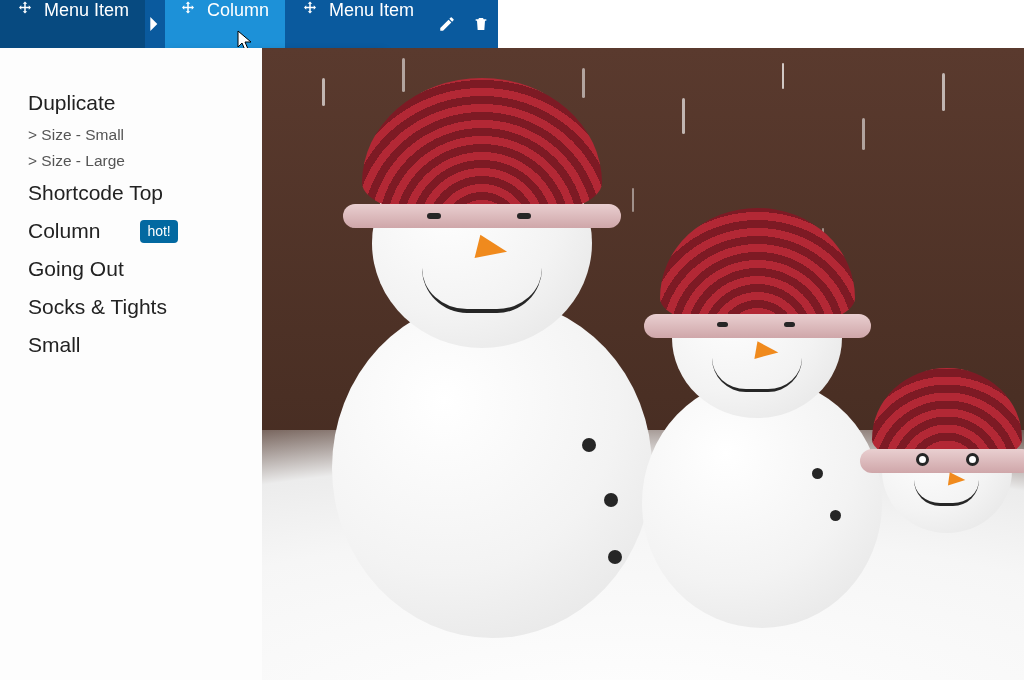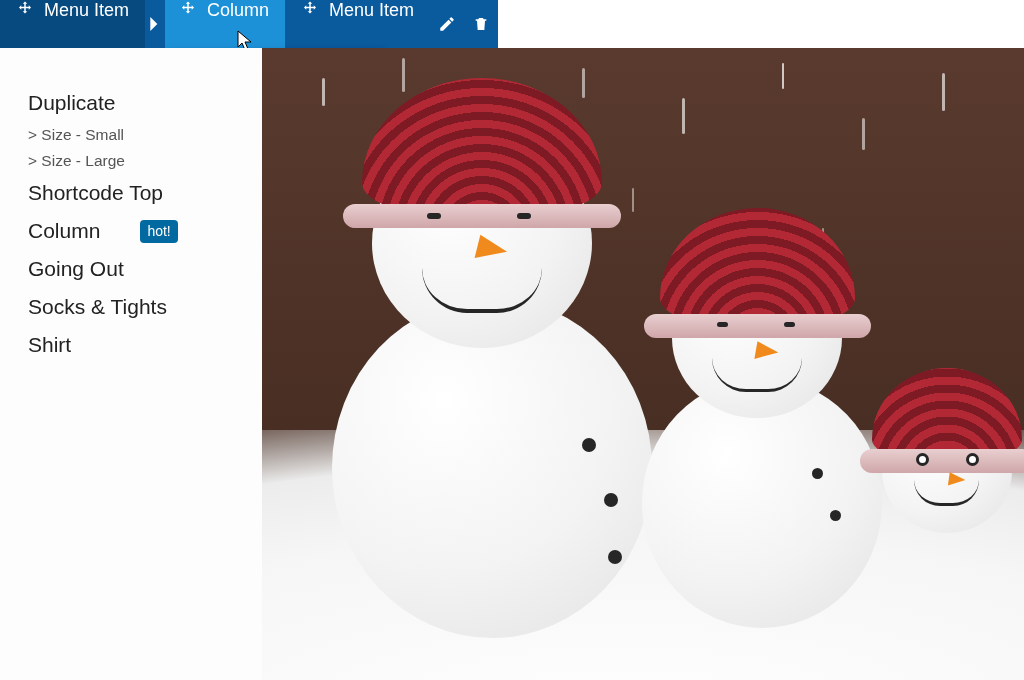--- a/index.html
+++ b/index.html
@@ -293,21 +293,21 @@
     <div class="cat">Duplicate</div>
     <div class="sub">&gt; Size - Small</div>
     <div class="sub">&gt; Size - Large</div>
     <div class="cat">Shortcode Top</div>
     <div class="cat">
       <span>Column</span>
       <span class="badge-hot">hot!</span>
     </div>
     <div class="cat">Going Out</div>
     <div class="cat">Socks &amp; Tights</div>
-    <div class="cat">Shirt</div>
+    <div class="cat">Small</div>
   </div>
 
   <div class="hero">
 
     <div class="flake" style="left:60px;  top:30px;  width:3px; height:28px; opacity:.7"></div>
     <div class="flake" style="left:140px; top:10px;  width:3px; height:34px; opacity:.6"></div>
     <div class="flake" style="left:230px; top:60px;  width:2px; height:22px; opacity:.8"></div>
     <div class="flake" style="left:320px; top:20px;  width:3px; height:30px; opacity:.6"></div>
     <div class="flake" style="left:420px; top:50px;  width:3px; height:36px; opacity:.7"></div>
     <div class="flake" style="left:520px; top:15px;  width:2px; height:26px; opacity:.8"></div>

